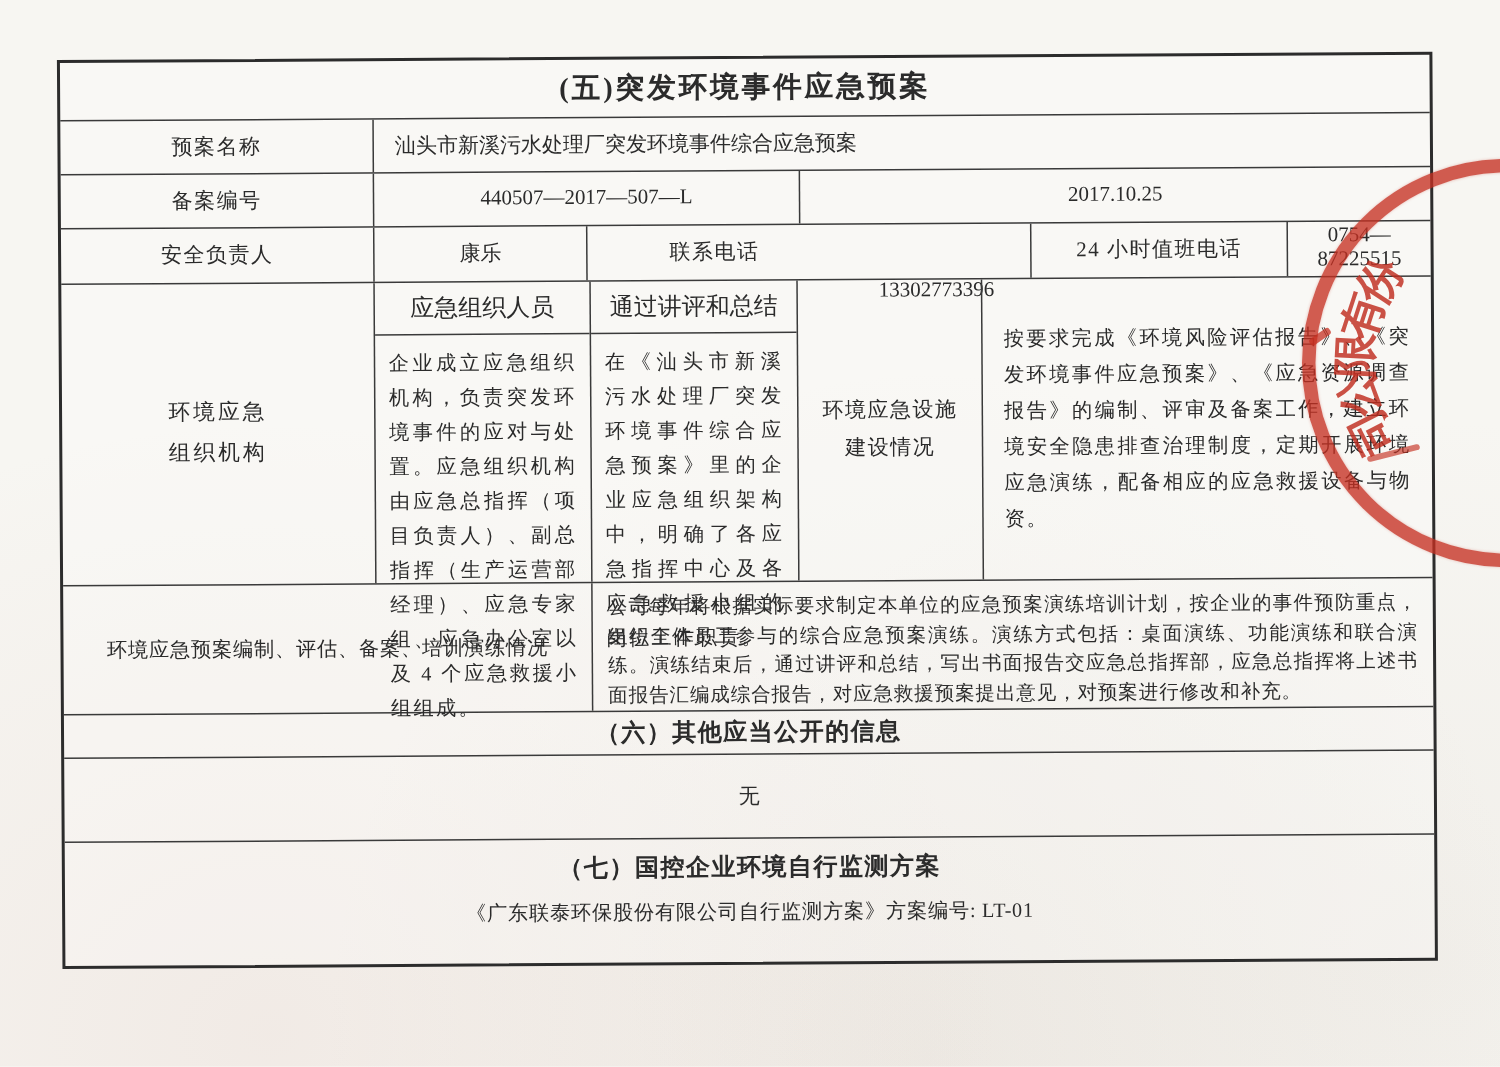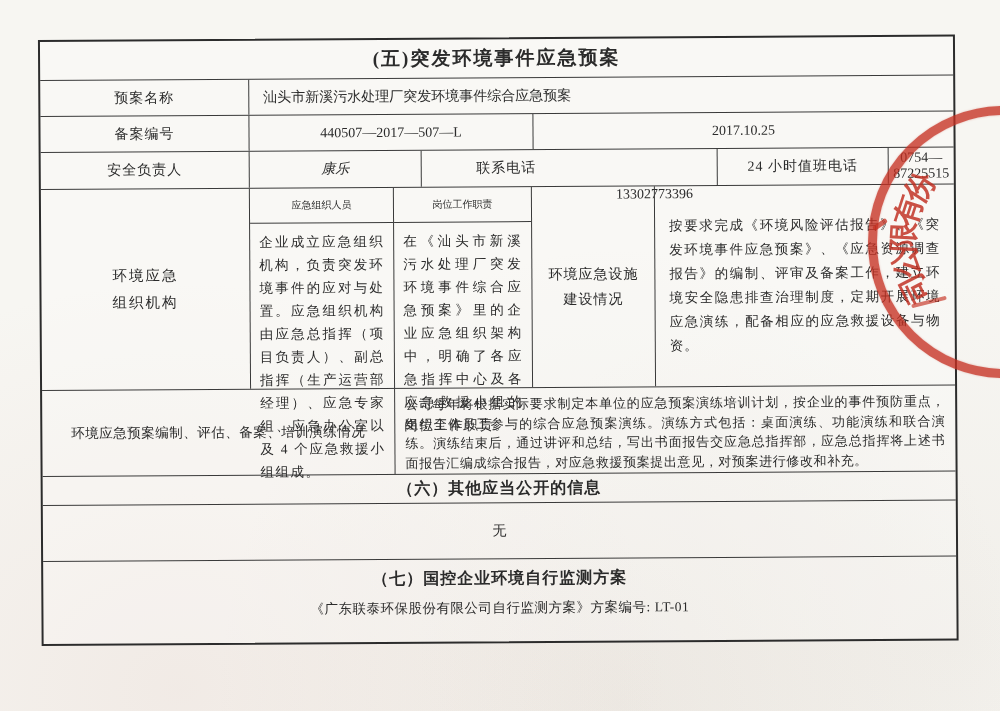--- a/index.html
+++ b/index.html
@@ -36,33 +36,33 @@
   .r-six-title{height:28px;align-items:center;justify-content:center;
     font-weight:bold;font-size:16px;letter-spacing:1px;}
   .r-six-content{height:55px;}
   .r-seven{height:82px;flex-direction:column;border-top:1px solid #3a3a3a;}
 
   .w-label{width:208px;}
   .w-name-val{flex:1;display:flex;align-items:center;padding-left:14px;}
   .w-rec-val{width:284px;}
   .w-rec-tlab{width:126px;}
   .w-rec-tval{flex:1;}
-  .w-s1{width:172px;font-style:italic;}
+  .w-s1{width:142px;}
   .w-s2{width:170px;text-align:right;}
   .w-s3{width:126px;margin-top:45px;}
   .w-s4{width:171px;}
   .w-s5{flex:1;}
 
   .org-col1{width:208px;}
   .org-col2{width:144px;display:flex;flex-direction:column;}
   .org-col3{width:138px;display:flex;flex-direction:column;}
   .org-col4{width:123px;}
   .org-col5{flex:1;}
   .org-head{height:34px;border-bottom:1px solid #3a3a3a;display:flex;
-    align-items:center;justify-content:center;font-size:10px;flex:none;}
+    align-items:center;justify-content:center;font-size:16px;flex:none;}
   .org-body{flex:1;padding:7px 9px 4px 9px;font-size:13.5px;line-height:23px;
     text-align:justify;letter-spacing:1.5px;}
   .org-label{font-size:14.5px;line-height:27px;letter-spacing:2px;}
   .fac-label{font-size:14px;line-height:25px;letter-spacing:1px;}
   .fac-text{padding:10px 14px;font-size:13.5px;line-height:24px;
     text-align:justify;letter-spacing:1px;display:flex;align-items:center;}
 
   .drill-label{width:352px;font-size:13.5px;letter-spacing:0.5px;padding:0 6px;}
   .drill-text{flex:1;padding:6px 10px 4px 10px;font-size:13px;line-height:19.5px;
     text-align:justify;letter-spacing:0.6px;}
@@ -122,21 +122,21 @@
   </div>
 
   <div class="row r-org">
     <div class="cell org-col1 c-center org-label pre">环境应急
 组织机构</div>
     <div class="cell org-col2">
       <div class="org-head">应急组织人员</div>
       <div class="org-body">企业成立应急组织机构，负责突发环境事件的应对与处置。应急组织机构由应急总指挥（项目负责人）、副总指挥（生产运营部经理）、应急专家组、应急办公室以及 4 个应急救援小组组成。</div>
     </div>
     <div class="cell org-col3">
-      <div class="org-head">岗位工作职责</div>
+      <div class="org-head">通过讲评和总结</div>
       <div class="org-body">在《汕头市新溪污水处理厂突发环境事件综合应急预案》里的企业应急组织架构中，明确了各应急指挥中心及各应急救援小组的岗位工作职责。</div>
     </div>
     <div class="cell org-col4 c-center fac-label pre">环境应急设施
 建设情况</div>
     <div class="cell org-col5 fac-text">
       <span>按要求完成《环境风险评估报告》、《突发环境事件应急预案》、《应急资源调查报告》的编制、评审及备案工作，建立环境安全隐患排查治理制度，定期开展环境应急演练，配备相应的应急救援设备与物资。</span>
     </div>
   </div>
 
   <div class="row r-drill">

